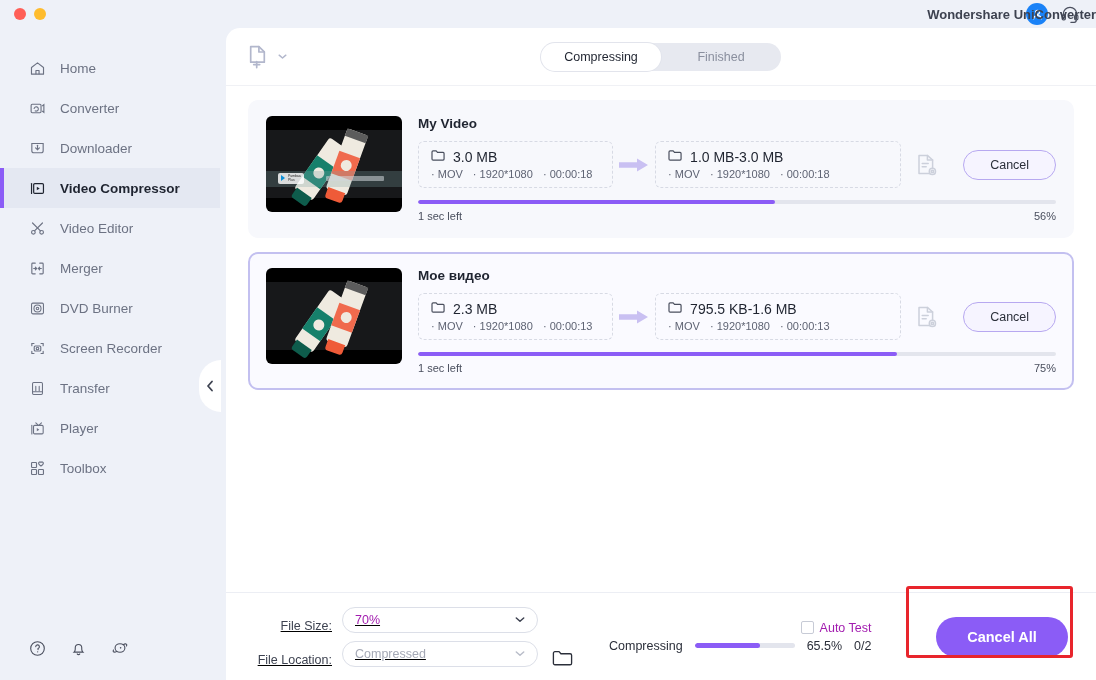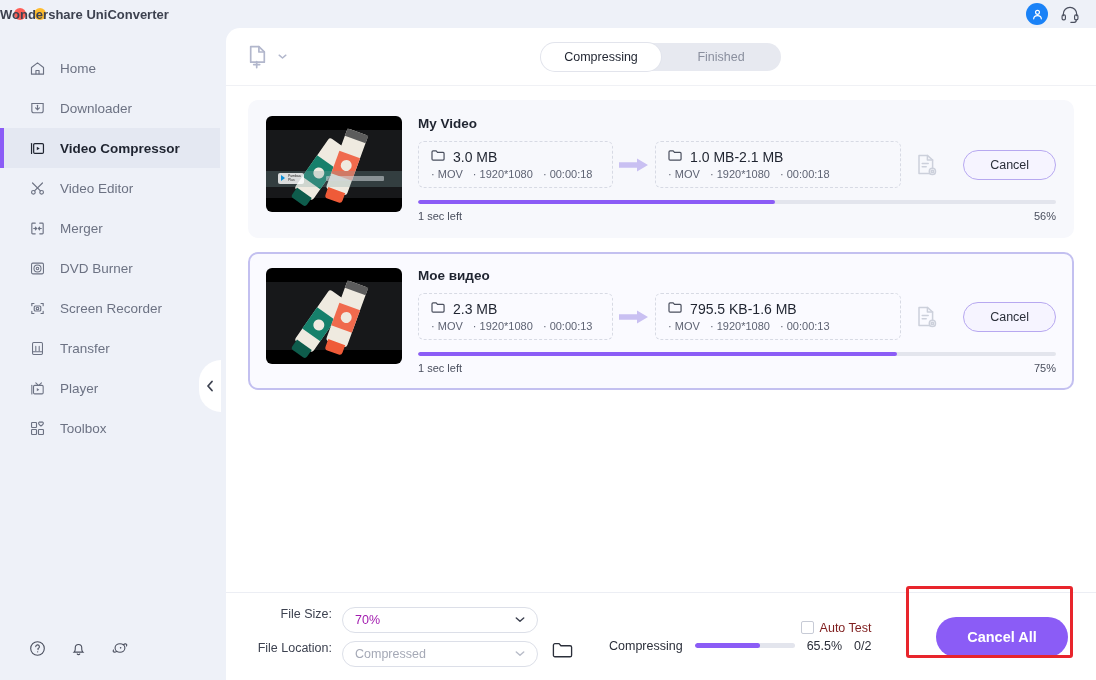--- a/index.html
+++ b/index.html
@@ -22,21 +22,21 @@
     height: 28px; flex: 0 0 28px;
     display: flex; align-items: center;
     position: relative;
     background: #eef1f8;
   }
   .traffic { display: flex; gap: 8px; padding-left: 14px; align-items: center; }
   .dot { width: 12px; height: 12px; border-radius: 50%; }
   .dot.red { background: #ff5f57; }
   .dot.yellow { background: #febc2e; }
   .title-text {
-    position: absolute; left: 0; right: 0; text-align: left;
+    position: absolute; left: 0; right: 0; text-align: right;
     font-size: 13px; font-weight: bold; color: #3d4250;
     pointer-events: none;
   }
   .title-right {
     margin-left: auto; display: flex; align-items: center;
     gap: 12px; padding-right: 16px;
   }
   .avatar-circle {
     width: 22px; height: 22px; border-radius: 50%;
     background: #1a82f7; display: flex; align-items: center; justify-content: center;
@@ -181,33 +181,33 @@
   .pfill { height: 100%; border-radius: 2px; background: #8b5cf6; }
   .pmeta { display: flex; justify-content: space-between; margin-top: 6px; font-size: 11px; color: #4a4f5e; }
 
   
   .footer {
     flex: 0 0 88px; border-top: 1px solid #eceef4;
     display: flex; align-items: center; padding: 0 20px;
     position: relative;
   }
   .fields { display: flex; flex-direction: column; gap: 8px; }
-  .frow { display: flex; align-items: flex-start; gap: 10px; }
+  .frow { display: flex; align-items: flex-end; gap: 10px; text-decoration: underline; }
   .flabel { width: 86px; text-align: right; font-size: 12.5px; color: #3d4250; }
   .fselect {
     width: 196px; height: 26px; border: 1px solid #dcdfe8; border-radius: 13px;
     background: #fff; display: flex; align-items: center;
     padding: 0 12px; font-size: 12.5px; color: #a21caf; position: relative;
   }
   .fselect.muted { color: #a5a9b6; }
   .fselect .chev { margin-left: auto; }
   .folder-btn { margin-left: 4px; display: flex; align-items: center; cursor: default; }
 
   .footprog { margin-left: 36px; display: flex; flex-direction: column; align-items: flex-end; gap: 4px; }
-  .autotest { display: flex; align-items: center; gap: 6px; font-size: 12.5px; color: #7f1d1d; }
+  .autotest { display: flex; align-items: center; gap: 6px; font-size: 12.5px; color: #a21caf; }
   .cbox { width: 13px; height: 13px; border: 1px solid #c7cbd6; border-radius: 2px; background: #fff; }
   .progline { display: flex; align-items: center; gap: 12px; font-size: 12.5px; color: #2b2f3a; }
   .mini-track { width: 100px; height: 5px; border-radius: 3px; background: #e3e5ed; overflow: hidden; }
   .mini-fill { height: 100%; background: #8b5cf6; border-radius: 3px; }
 
   .cancel-all {
     position: absolute; right: 28px; top: 50%; transform: translateY(-50%);
     width: 132px; height: 40px; border-radius: 20px;
     background: #8b5cf6; color: #fff; font-size: 14.5px; font-weight: bold;
     display: flex; align-items: center; justify-content: center; cursor: default;
@@ -256,20 +256,30 @@
       <div class="nav-item">
         <span class="ico">
           <svg width="17" height="17" viewBox="0 0 24 24" fill="none" stroke="#6c7283" stroke-width="1.6" stroke-linejoin="round">
               <path d="M3.5 10.5 12 4l8.5 6.5V20H3.5z"></path>
               <path d="M9.8 20v-5.2h4.4V20"></path>
             </svg>
         </span>
         <span>Home</span>
       </div>
 
+      <div class="nav-item">
+        <span class="ico">
+          <svg width="17" height="17" viewBox="0 0 24 24" fill="none" stroke="#6c7283" stroke-width="1.6">
+              <rect x="3" y="6" width="14" height="12" rx="1.6"></rect>
+              <path d="M7.2 12.8a3 3 0 1 1 1 2.1" stroke-width="1.5"></path>
+              <path d="M18.6 8.4 21 6.6v10.8l-2.4-1.8"></path>
+            </svg>
+        </span>
+        <span>Converter</span>
+      </div>
 
       <div class="nav-item">
         <span class="ico">
           <svg width="17" height="17" viewBox="0 0 24 24" fill="none" stroke="#6c7283" stroke-width="1.6" stroke-linecap="round">
               <path d="M4 5h16v10a3 3 0 0 1-3 3H7a3 3 0 0 1-3-3z"></path>
               <path d="M12 7.5v6"></path>
               <path d="M9.3 11.1 12 13.8l2.7-2.7"></path>
             </svg>
         </span>
         <span>Downloader</span>
@@ -472,21 +482,21 @@
                     <path d="M0 5.2h18V1.4L29 8l-11 6.6v-3.8H0z" fill="#c9c0f2"></path>
                   </svg>
               </div>
               <div class="infobox wide">
                 <div class="top">
                   <span>
                     <svg width="15" height="13" viewBox="0 0 16 14" fill="none" stroke="#4a4f5e" stroke-width="1.3" stroke-linejoin="round">
                         <path d="M1 3.2A1.2 1.2 0 0 1 2.2 2h3.3l1.4 1.6h6A1.2 1.2 0 0 1 14 4.8v6A1.2 1.2 0 0 1 12.9 12H2.2A1.2 1.2 0 0 1 1 10.8z"></path>
                       </svg>
                   </span>
-                  <span>1.0 MB-2.1 MB</span>
+                  <span>1.0 MB-3.0 MB</span>
                 </div>
                 <div class="meta">
                   <span>·&nbsp;<b style="font-weight:normal">MOV</b></span>
                   <span>·&nbsp;<b style="font-weight:normal">1920*1080</b></span>
                   <span>·&nbsp;<b style="font-weight:normal">00:00:18</b></span>
                 </div>
               </div>
               <div class="setting-ico">
                 <svg width="24" height="26" viewBox="0 0 24 26" fill="none" stroke="#ccd0db" stroke-width="1.5" stroke-linecap="round" stroke-linejoin="round">
                     <path d="M4 3.4h8.4L17.6 8v13.4H4z"></path>

